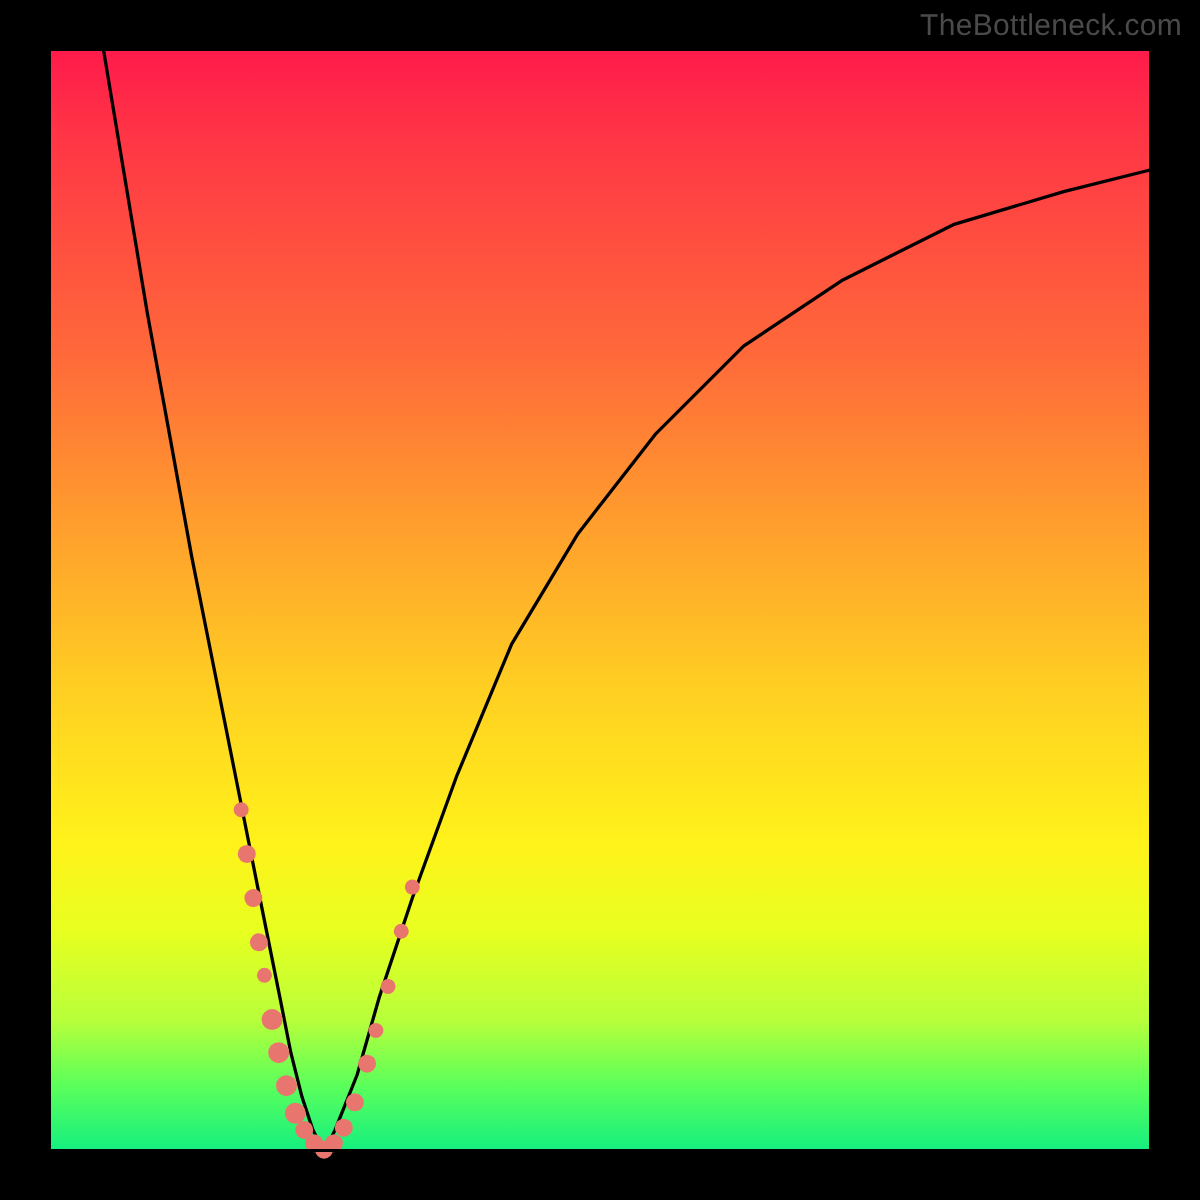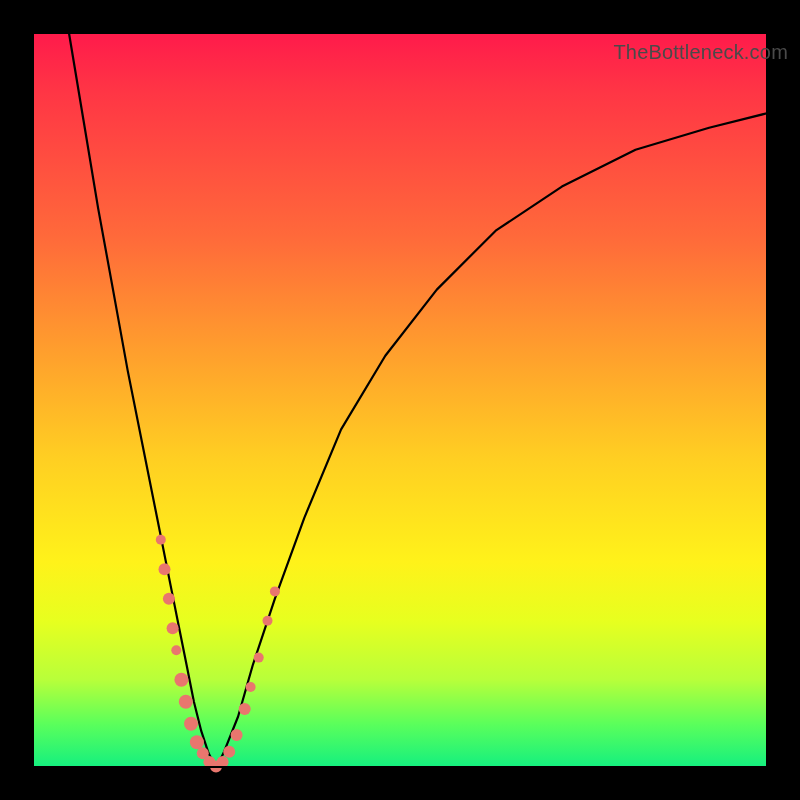--- a/index.html
+++ b/index.html
@@ -56,21 +56,20 @@
   }
   .watermark {
     position: absolute;
     top: 6px;
     right: 12px;
     color: #4a4a4a;
     font-size: 20px;
     font-weight: 500;
     letter-spacing: 0.2px;
     user-select: none;
-    margin-top: 35px;
   }
 </style>
 </head>
 <body>
 
 <div class="frame">
   <div class="gradient"></div>
 
   <svg class="curve" viewBox="0 0 736 736" preserveAspectRatio="none">
     <path id="curve-path" fill="none" stroke="#000" stroke-width="2.2" stroke-linejoin="round" stroke-linecap="round" d="M36.8 0.0 L51.5 88.3 L66.2 176.6 L81.0 257.6 L95.7 338.6 L110.4 412.2 L125.1 485.8 L139.8 559.4 L147.2 596.2 L154.6 633.0 L161.9 669.8 L169.3 699.2 L176.6 721.3 L184.0 736.0 L191.4 721.3 L206.1 684.5 L220.8 633.0 L242.9 566.7 L272.3 485.8 L309.1 397.4 L353.3 323.8 L404.8 257.6 L463.7 198.7 L529.9 154.6 L603.5 117.8 L677.1 95.7 L736.0 81.0"></path>

